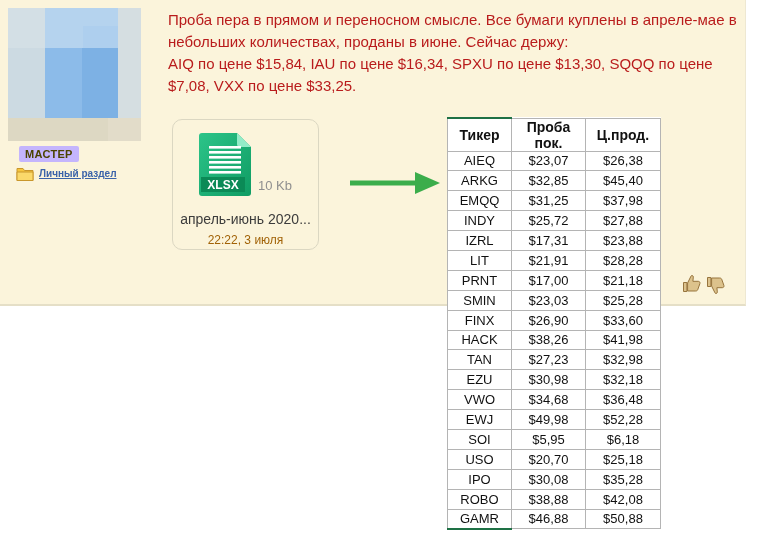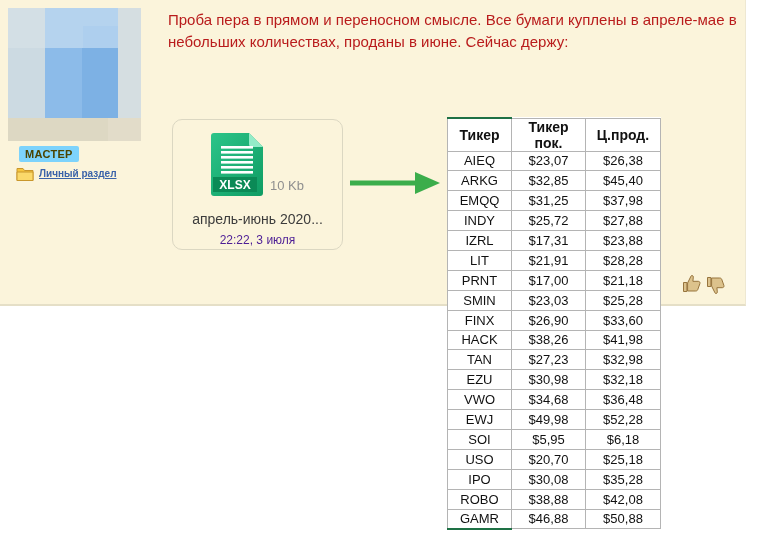--- a/index.html
+++ b/index.html
@@ -15,49 +15,49 @@
     border-bottom:2px solid #e5dfc7;
     border-right:1px solid #eee8d2;
   }
   
   .avatar {
     position:absolute; left:8px; top:8px; width:133px; height:133px;
     display:block; cursor:pointer;
   }
   .badge {
     position:absolute; left:19px; top:146px;
-    background:#7dd3fc; color:#4b4300;
+    background:#c4b5fd; color:#4b4300;
     font-size:11px; font-weight:bold; letter-spacing:.3px;
     padding:2px 6px; border-radius:2px;
   }
   .profile-row {
     position:absolute; left:16px; top:166px;
     display:flex; align-items:center; gap:5px;
   }
   .profile-link {
     color:#3b63a9; font-size:10px; text-decoration:underline; cursor:pointer;font-weight:bold;
   }
   
   .post-text {
     position:absolute; left:168px; top:9px; width:588px;
     font-size:15px; line-height:22px; color:#b91c1c;
   }
   
   .attach-card {
-    position:absolute; left:172px; top:119px; width:171px; height:131px;
+    position:absolute; left:172px; top:119px; width:147px; height:131px;
     border:1px solid #dbd7c2; border-radius:10px;
     display:flex; flex-direction:column; align-items:center;
     cursor:pointer;
   }
   .attach-iconrow {
     margin-top:13px; display:flex; align-items:flex-end; gap:7px;
   }
   .attach-size { color:#8f8f8f; font-size:13px; padding-bottom:3px; }
   .attach-name { margin-top:15px; font-size:14px; color:#3c3c3c; }
-  .attach-date { margin-top:6px; font-size:12px; color:#4c1d95; }
+  .attach-date { margin-top:6px; font-size:12px; color:#a16207; }
   
   .arrow-wrap { position:absolute; left:349px; top:170px; }
   
   .xl-table {
     position:absolute; left:447px; top:117px;
     border-collapse:collapse; background:#ffffff;
   }
   .xl-table th, .xl-table td {
     border:1px solid #b4b4b4; text-align:center;
     font-family:"Liberation Sans", sans-serif; color:#111;
@@ -102,20 +102,21 @@
         <svg width="18" height="15" viewBox="0 0 18 15">
           <path d="M1 2.5 h6 l1.5 2 H17 v10 H1 z" fill="#f6c53d" stroke="#c9972c" stroke-width="1"></path>
           <path d="M1 6 h16 v8.5 H1 z" fill="#fbd96a" stroke="#c9972c" stroke-width="1"></path>
         </svg>
       </span>
       <a class="profile-link">Личный раздел</a>
     </div>
 
     <div class="post-text">
       <div>Проба пера в прямом и переносном смысле. Все бумаги куплены в апреле-мае в небольших количествах, проданы в июне. Сейчас держу:</div>
+      <div>AIQ по цене $15,84, IAU по цене $16,34, SPXU по цене $13,30, SQQQ по цене $7,08, VXX по цене $33,25.</div>
     </div>
 
     <div class="attach-card">
       <div class="attach-iconrow">
         <span style="line-height:0;">
           <svg width="52" height="63" viewBox="0 0 52 63">
             <defs>
               <linearGradient id="gIcon" x1="0" y1="0" x2="1" y2="1">
                 <stop offset="0" stop-color="#2cc489"></stop>
                 <stop offset="1" stop-color="#0f9c63"></stop>
@@ -167,21 +168,21 @@
 
   <table class="xl-table">
     <colgroup>
         <col class="c-ticker">
         <col class="c-buy">
         <col class="c-sell">
       </colgroup>
     <thead>
       <tr>
         <th>Тикер</th>
-        <th>Тикер пок.</th>
+        <th>Проба пок.</th>
         <th>Ц.прод.</th>
       </tr>
     </thead>
     <tbody>
         <tr>
           <td>AIEQ</td>
           <td>$23,07</td>
           <td>$26,38</td>
         </tr>
         <tr>

